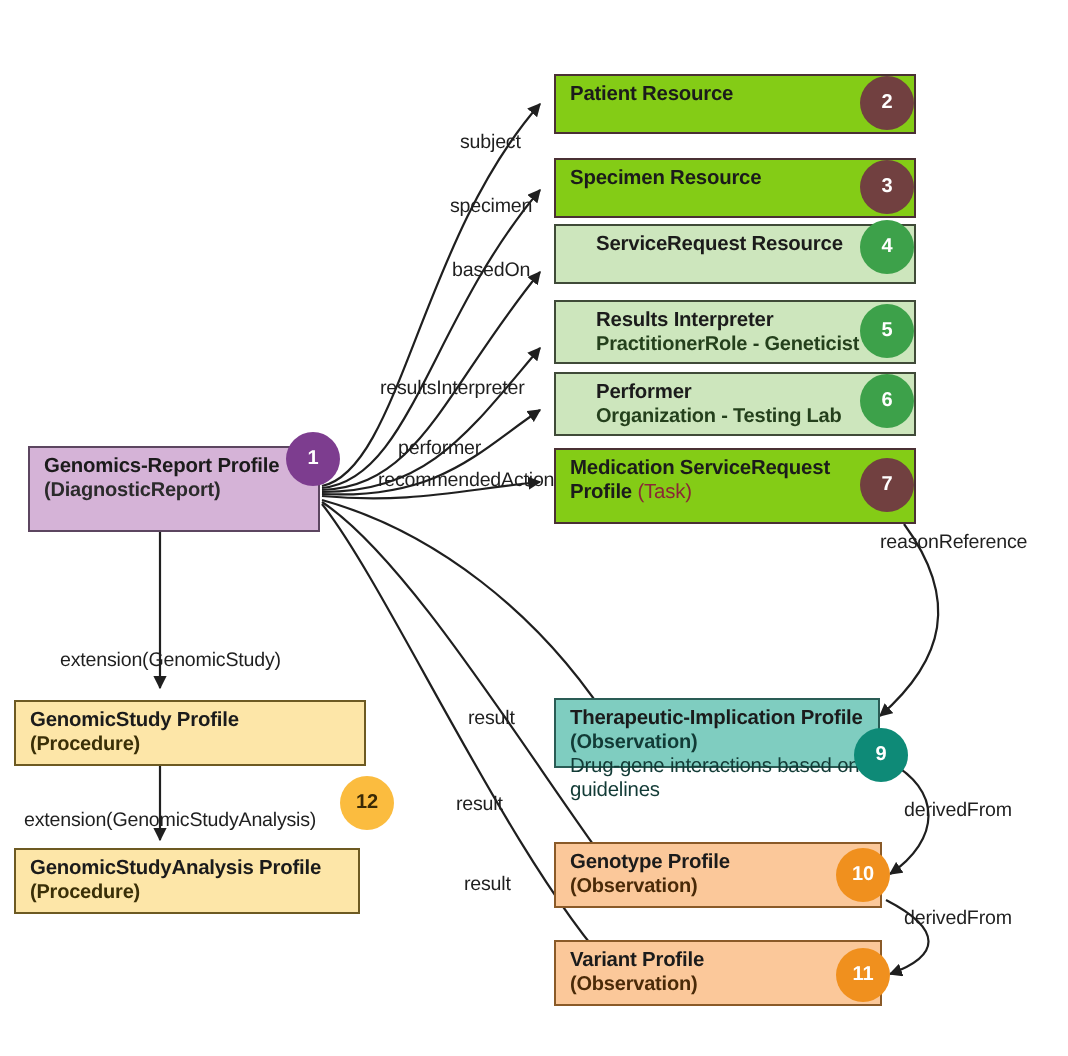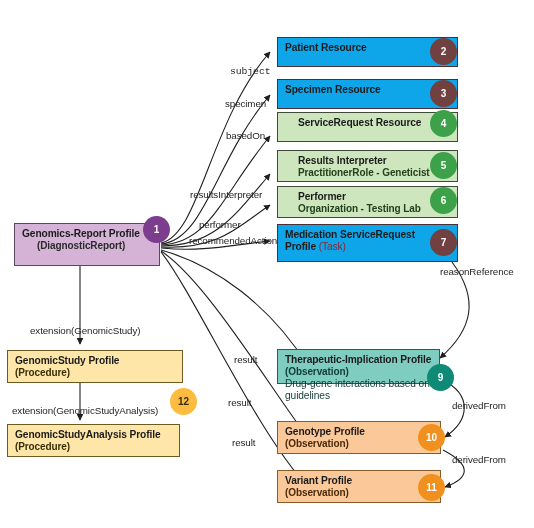--- a/index.html
+++ b/index.html
@@ -52,27 +52,27 @@
     display: block;
     letter-spacing: -0.1px;
   }
   .node .inlinesub {
     font-weight: normal;
     font-size: 10.2px;
   }
 
   
   .n-purple { background: #d5b3d7; border-color: #5c4660; }
-  .n-pink   { background: #0ea5e9; border-color: #4a3034; }
+  .n-pink   { background: #84cc16; border-color: #4a3034; }
   .n-green  { background: #cde6bd; border-color: #3f4a38; padding-left: 20px; }
   .n-teal   { background: #7fcdc0; border-color: #2a5c55; }
   .n-orange { background: #fbc89a; border-color: #8a5a28; }
   .n-yellow { background: #fde6a8; border-color: #6d5a22; }
 
-  .n-purple .sub { color: #2b2b2b; margin-left: 15px; }
+  .n-purple .sub { color: #2b2b2b; }
   .n-green .sub { color: #24401c; }
   .n-teal .sub, .n-teal .sub2 { color: #123b36; }
   .n-orange .sub { color: #4a2a08; }
   .n-yellow .sub { color: #3a2f07; }
   .n-pink .inlinesub { color: #8a2836; }
 
   .badge {
     position: absolute;
     border-radius: 50%;
     color: #ffffff;
@@ -203,21 +203,21 @@
     <span class="sub">(Procedure)</span>
   </div>
 
   <div class="node n-yellow" style="left:7px; top:424px; width:173px; height:33px;">
     <span class="title">GenomicStudyAnalysis Profile</span>
     <span class="sub">(Procedure)</span>
   </div>
 
   <div class="badge b-yellow" style="left:170px; top:388px; width:27px; height:27px;">12</div>
 
-  <div class="edge-label" style="left:230px; top:66px;font-family:Liberation Mono, monospace;">subject</div>
+  <div class="edge-label" style="left:230px; top:66px;">subject</div>
   <div class="edge-label" style="left:225px; top:98px;">specimen</div>
   <div class="edge-label" style="left:226px; top:130px;">basedOn</div>
   <div class="edge-label" style="left:190px; top:189px;">resultsInterpreter</div>
   <div class="edge-label" style="left:199px; top:219px;">performer</div>
   <div class="edge-label" style="left:189px; top:235px;">recommendedAction</div>
 
   <div class="edge-label" style="left:30px; top:325px;">extension(GenomicStudy)</div>
   <div class="edge-label" style="left:12px; top:405px;">extension(GenomicStudyAnalysis)</div>
 
   <div class="edge-label" style="left:234px; top:354px;">result</div>

